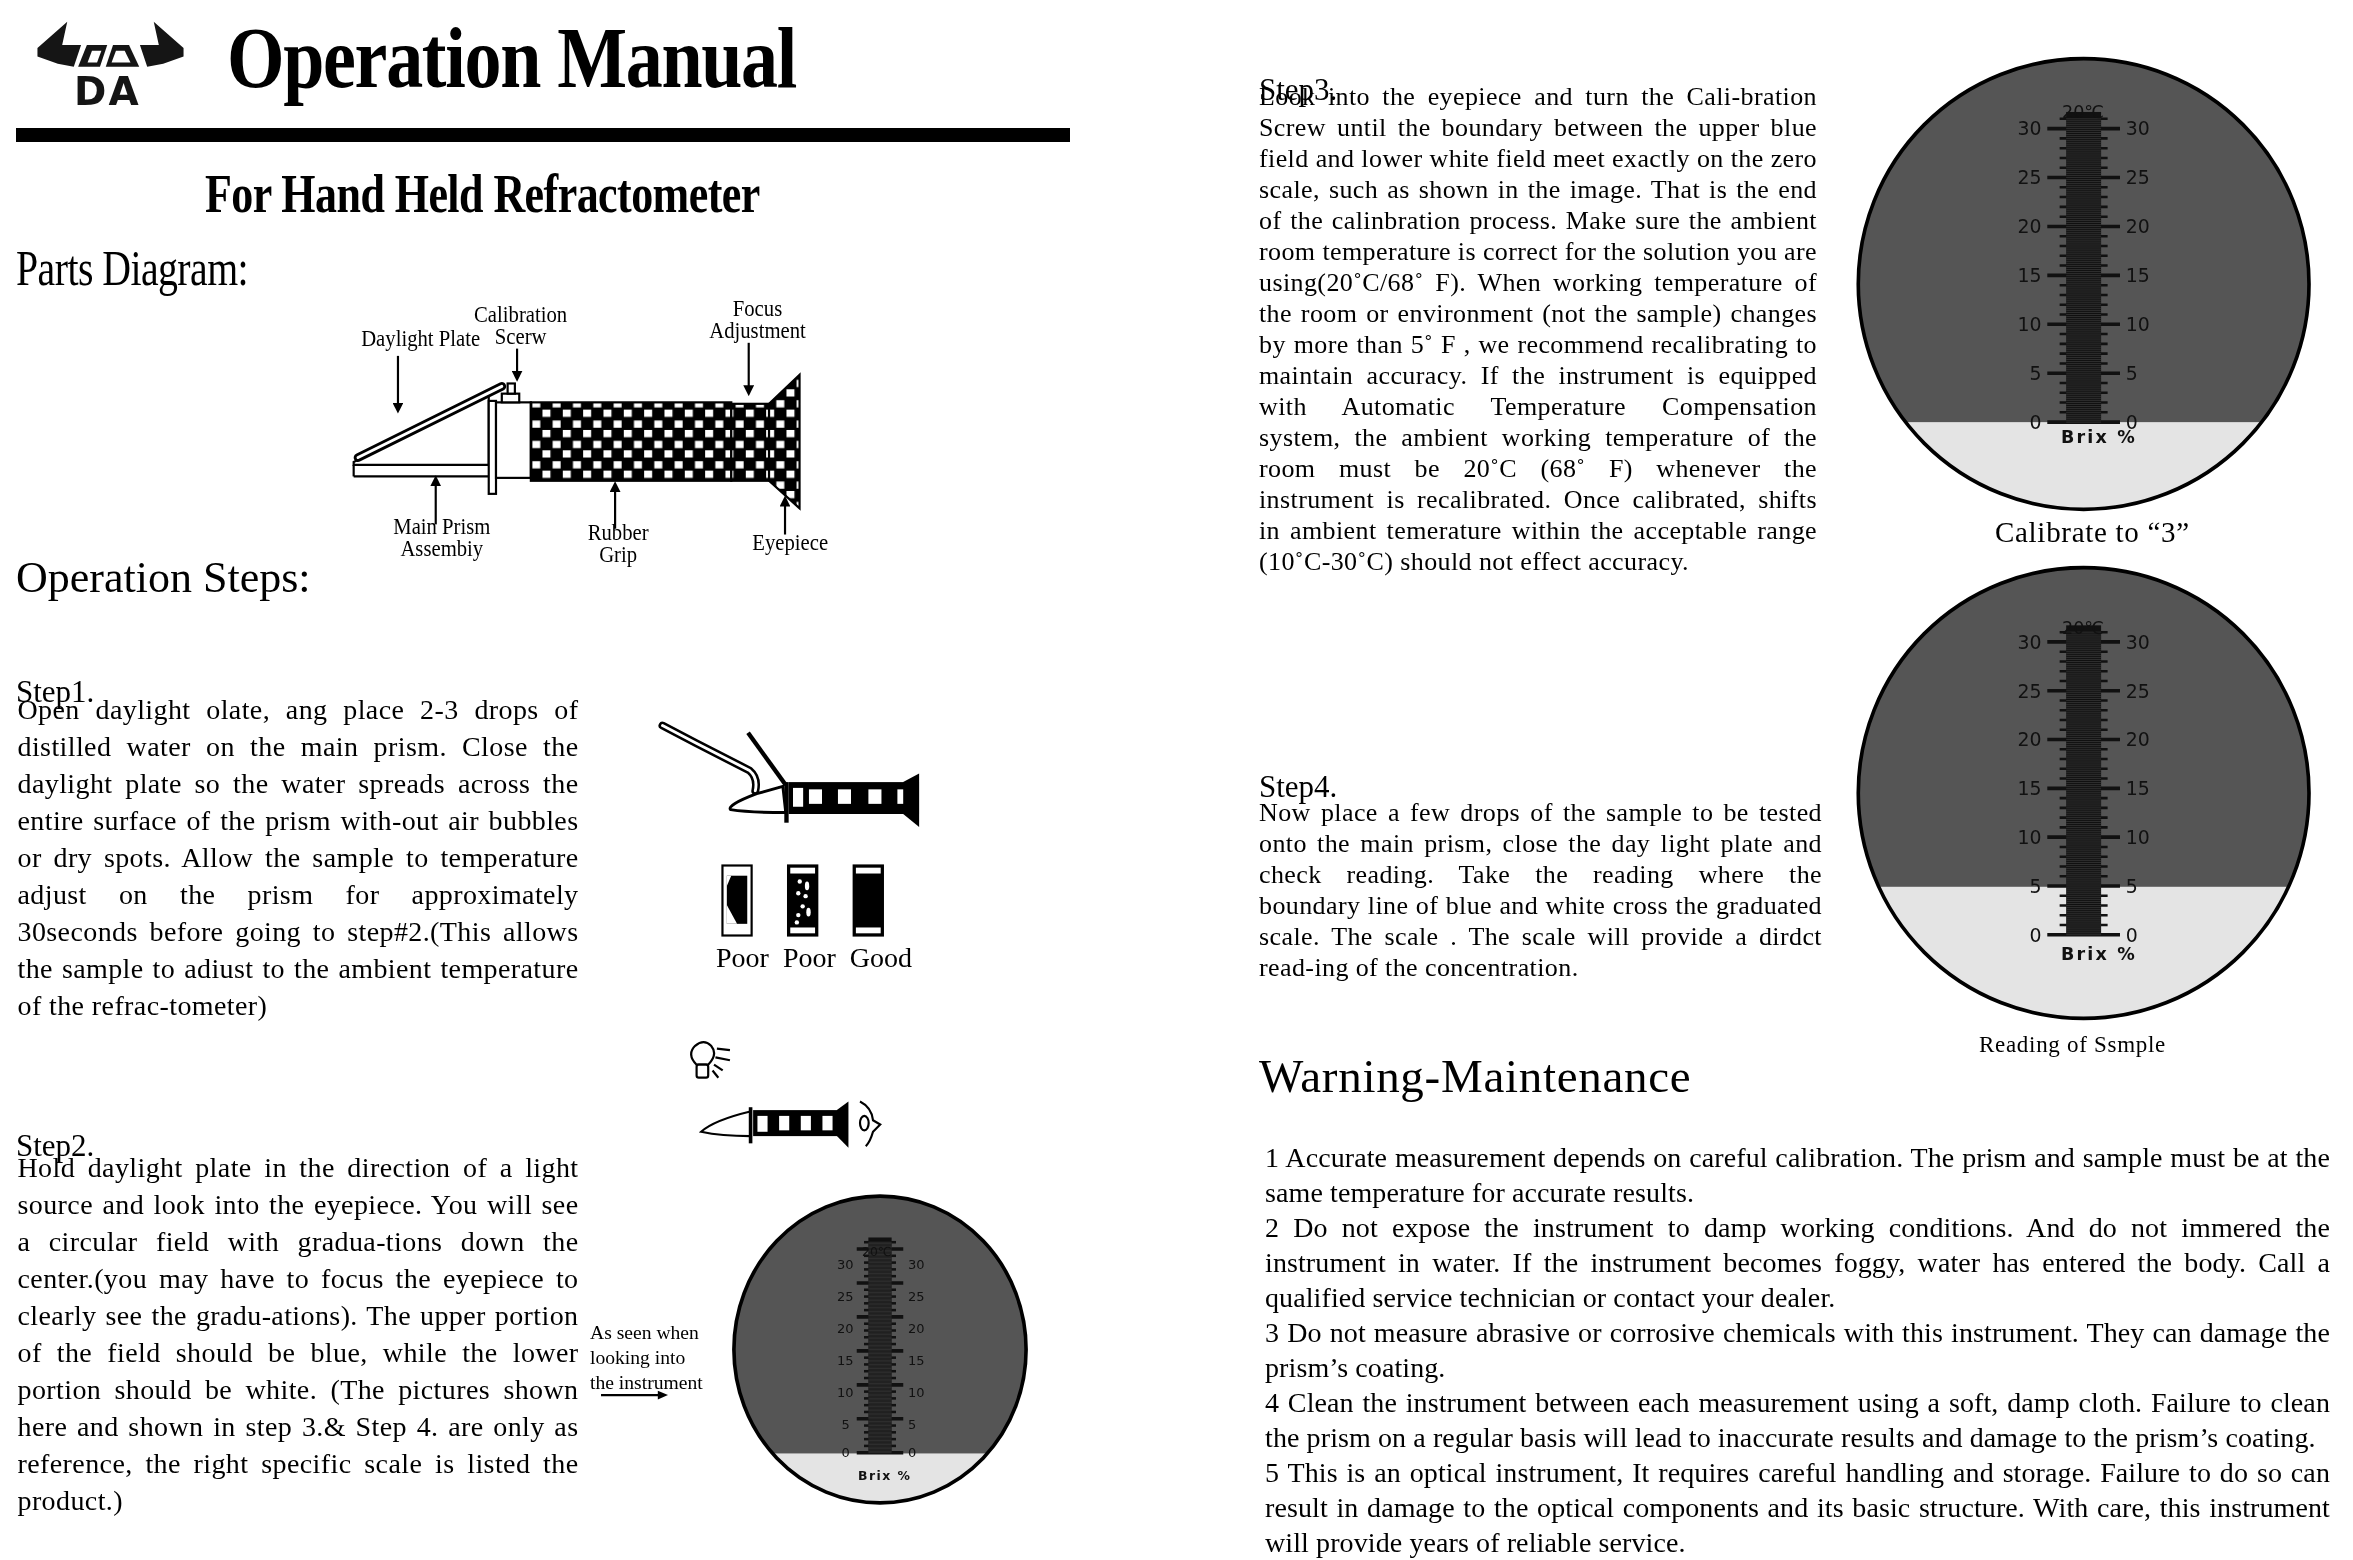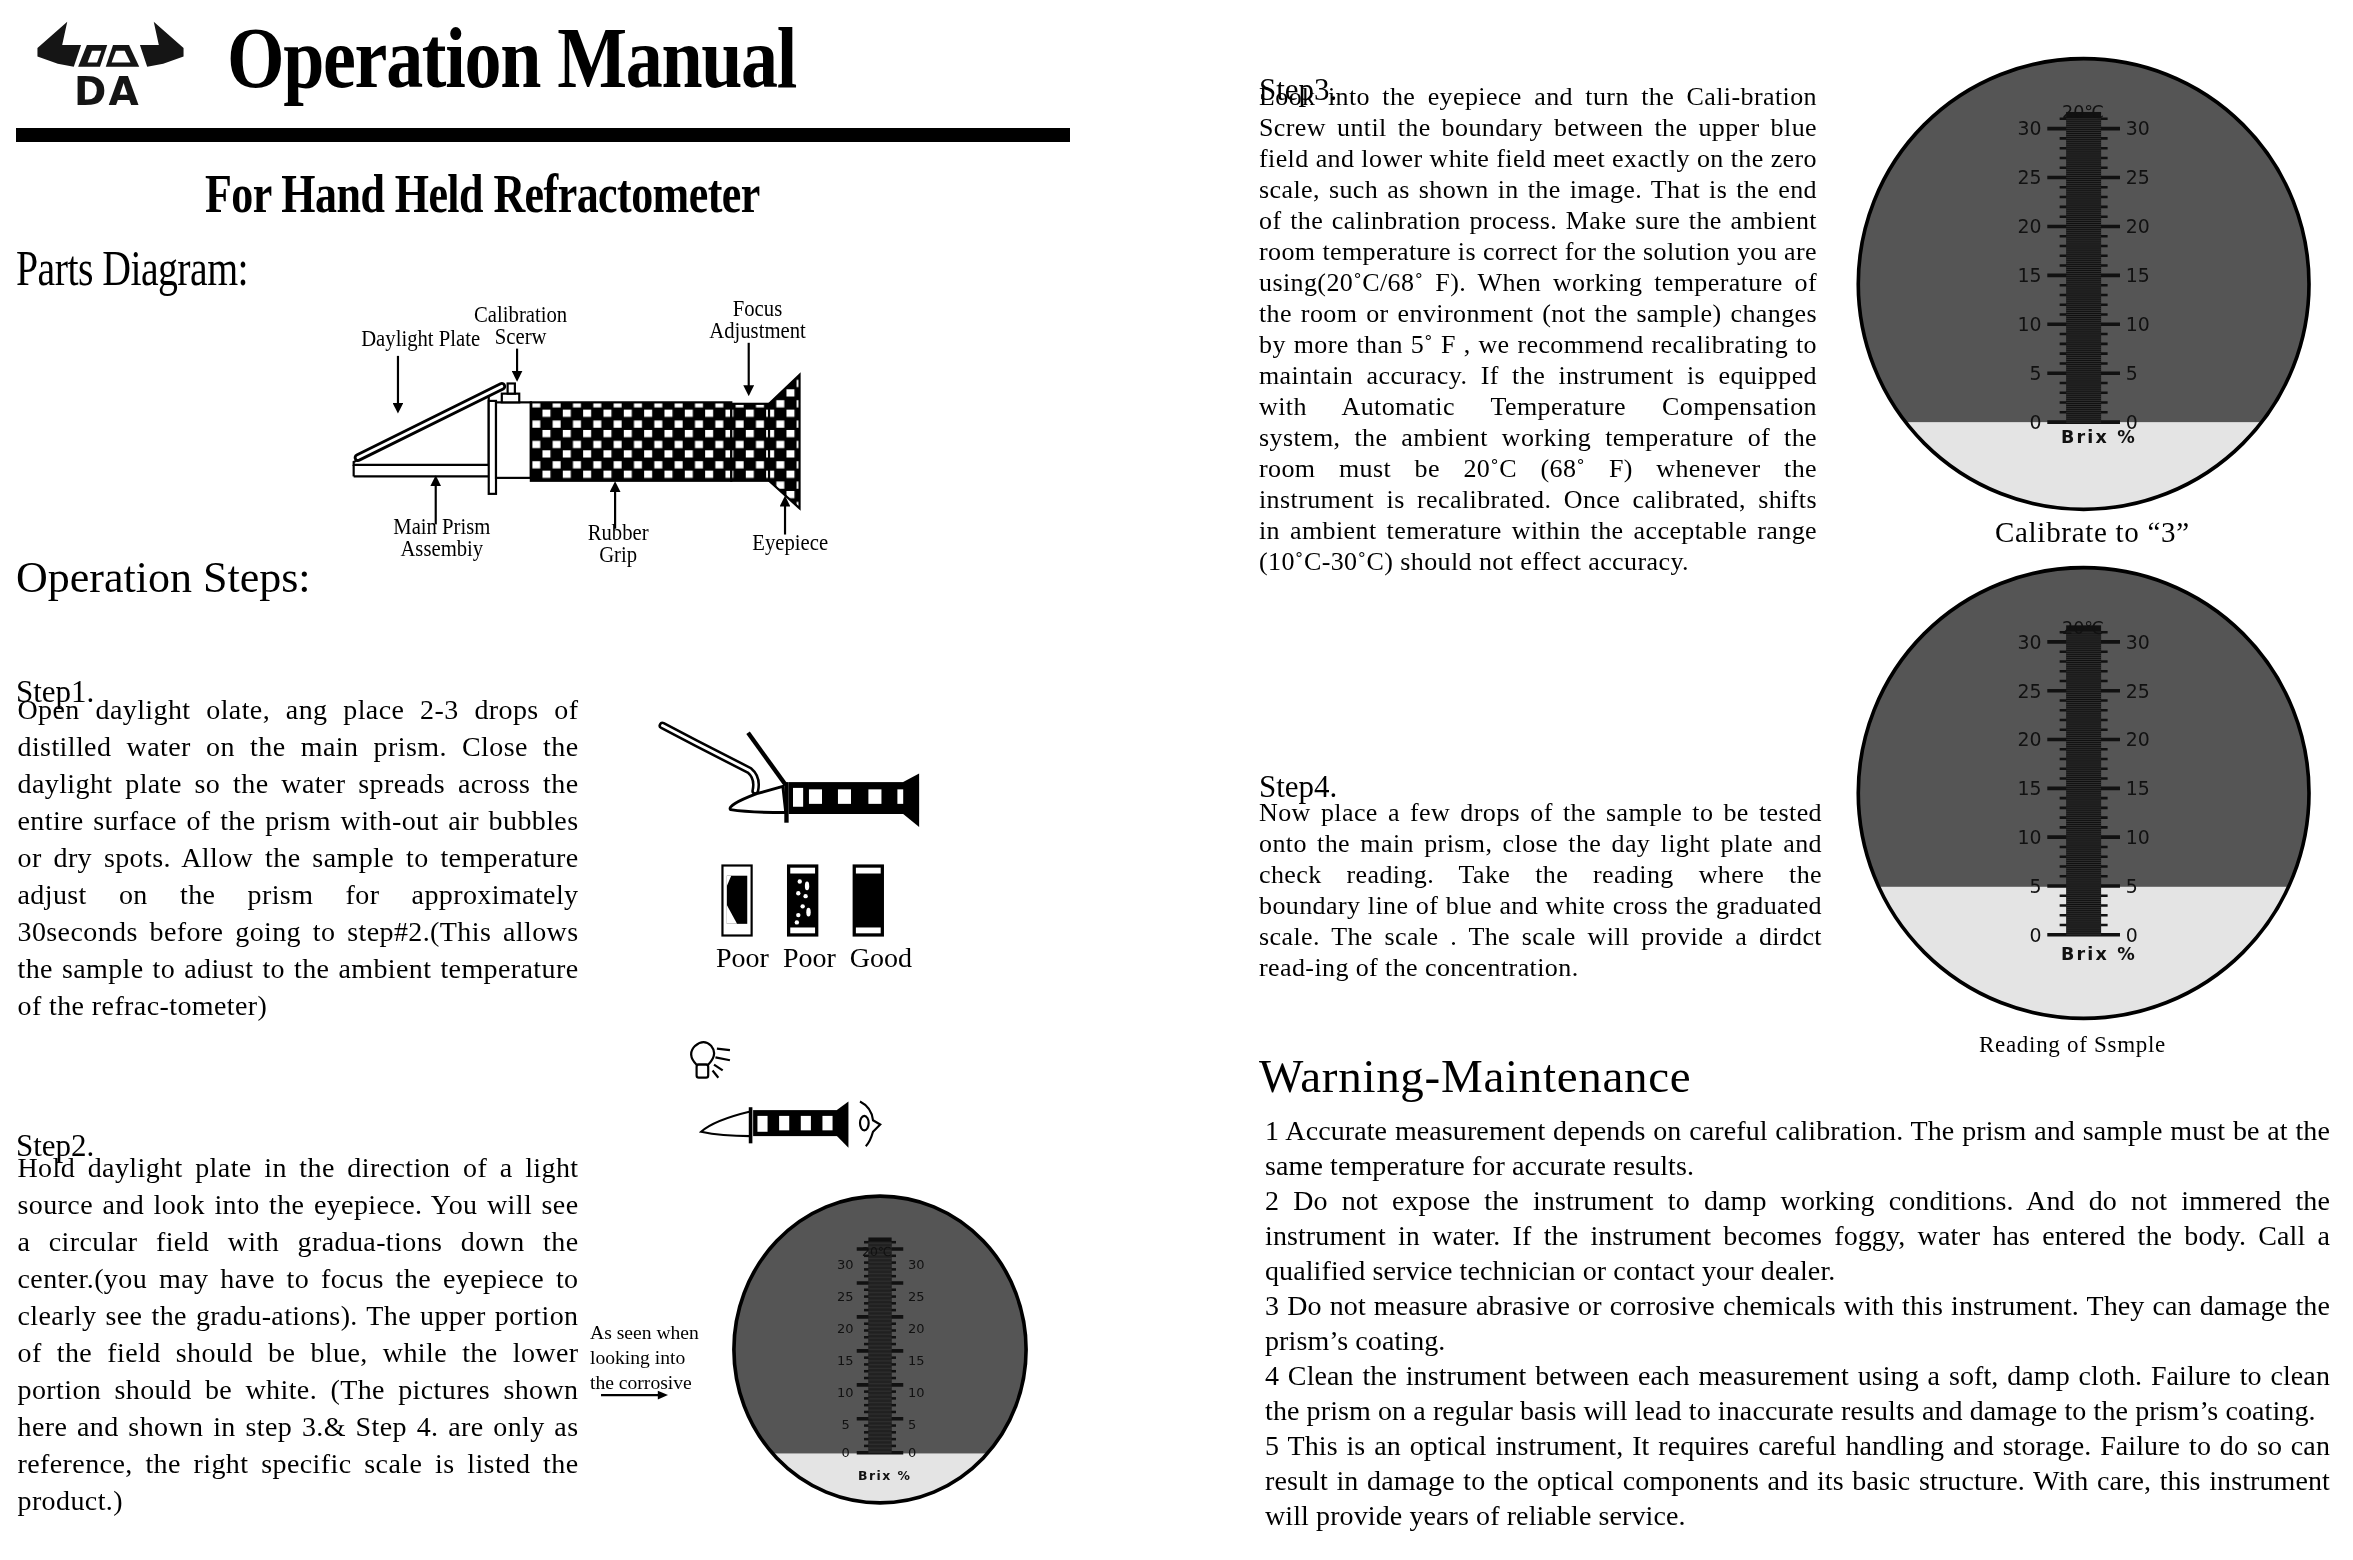--- a/index.html
+++ b/index.html
@@ -6,21 +6,21 @@
   body { width:2354px; height:1560px; position:relative; overflow:hidden; color:#000; font-family:"Liberation Serif","DejaVu Serif",serif; }
   .abs { position:absolute; }
   .logo { left:36px; top:20.4px; width:145px; width:149px; height:95px; }
   .title { left:227px; top:14.5px; font-size:86px; line-height:1; font-family:"Liberation Serif",serif; font-weight:700; letter-spacing:-1.5px; transform:scaleX(0.86); transform-origin:left top; white-space:nowrap; }
   .topbar { left:16px; top:128px; width:1054px; height:14px; background:#000; }
   .subtitle { left:205px; top:166px; font-size:55px; font-weight:700; line-height:1; transform:scaleX(0.80); transform-origin:left top; white-space:nowrap; letter-spacing:-0.7px; }
   .parts-heading { left:16px; top:243px; font-size:51px; line-height:1; transform:scaleX(0.78); transform-origin:left top; white-space:nowrap; letter-spacing:-0.7px; }
   .section-h { font-size:44px; line-height:1; white-space:nowrap; }
   .stephead { font-size:31px; line-height:1; white-space:nowrap;margin-top:45px; }
   .body-text { font-size:28px; line-height:37px; text-align:justify; text-align-last:left; letter-spacing:0.4px; }
-  .warn-text { font-size:28px; line-height:35px; text-align:justify; letter-spacing:0.1px; }
+  .warn-text { font-size:28px; line-height:35px; text-align:justify; letter-spacing:0.1px;margin-top:27px; }
   .warn-item { text-align:justify; text-align-last:left; }
   .caption { font-size:28px; line-height:1; white-space:nowrap; }
   .small-caption { font-size:19.6px; line-height:25px; white-space:nowrap; font-family:"Liberation Serif",serif; }
   .part-label { font-size:22.5px; line-height:22px; text-align:center; white-space:nowrap; transform:scaleX(0.92); }
   svg { display:block; }
 </style>
 </head>
 <body>
 
 <div class="abs logo">
@@ -171,21 +171,21 @@
     <rect x="170" y="22" width="14" height="20" fill="#fff"></rect>
     <polygon points="190,14 206,2 206,66 190,50" fill="#000"></polygon>
     <path d="M222,2 Q238,10 240,28 L250,34 L240,44 Q236,58 230,64" fill="none" stroke="#000" stroke-width="3"></path>
     <ellipse cx="228" cy="32" rx="6" ry="10" fill="#fff" stroke="#000" stroke-width="3"></ellipse>
   </svg>
 </div>
 
 <div class="abs small-caption" style="left:590px;top:1320px;">
   <div>As seen when</div>
   <div>looking into</div>
-  <div>the corrosive</div>
+  <div>the instrument</div>
 </div>
 <svg class="abs" width="67" height="10.2" viewBox="0 0 92 14" style="left:601px;top:1390px;">
   <line x1="0" y1="7" x2="80" y2="7" stroke="#000" stroke-width="3"></line>
   <polygon points="78,1 92,7 78,13" fill="#000"></polygon>
 </svg>
 
 <div class="abs" style="left:731px;top:1193px;width:298px;height:313px;">
   <svg width="298" height="313" viewBox="0 0 410 430">
     <defs>
       <clipPath id="c2">

